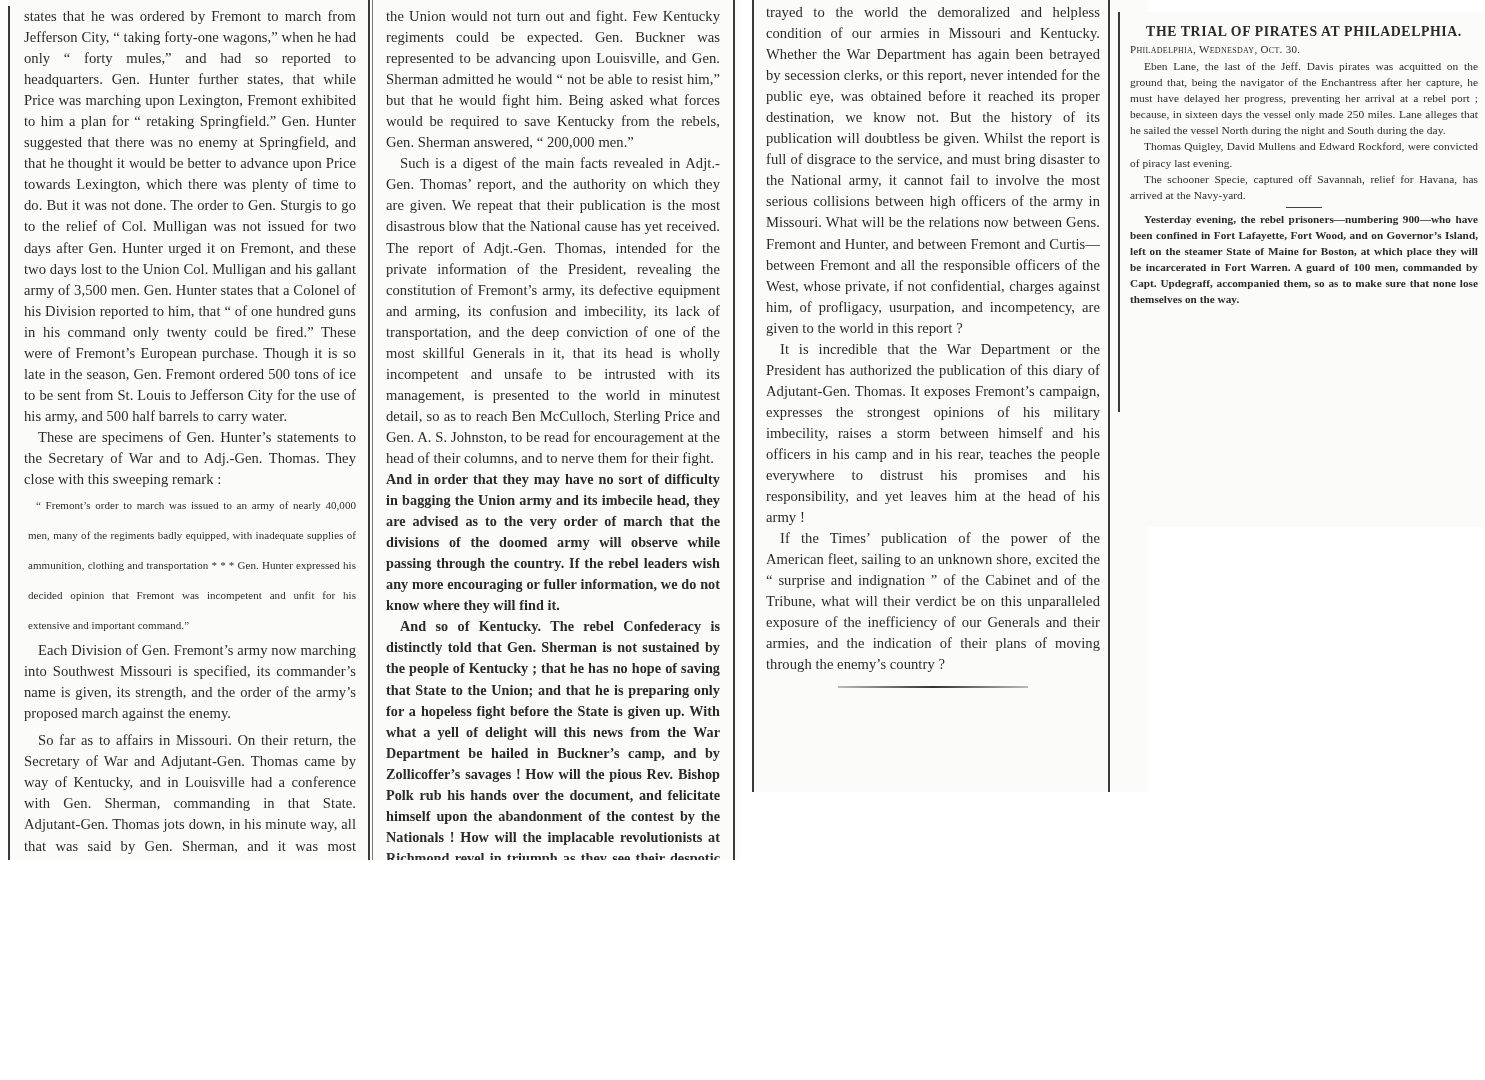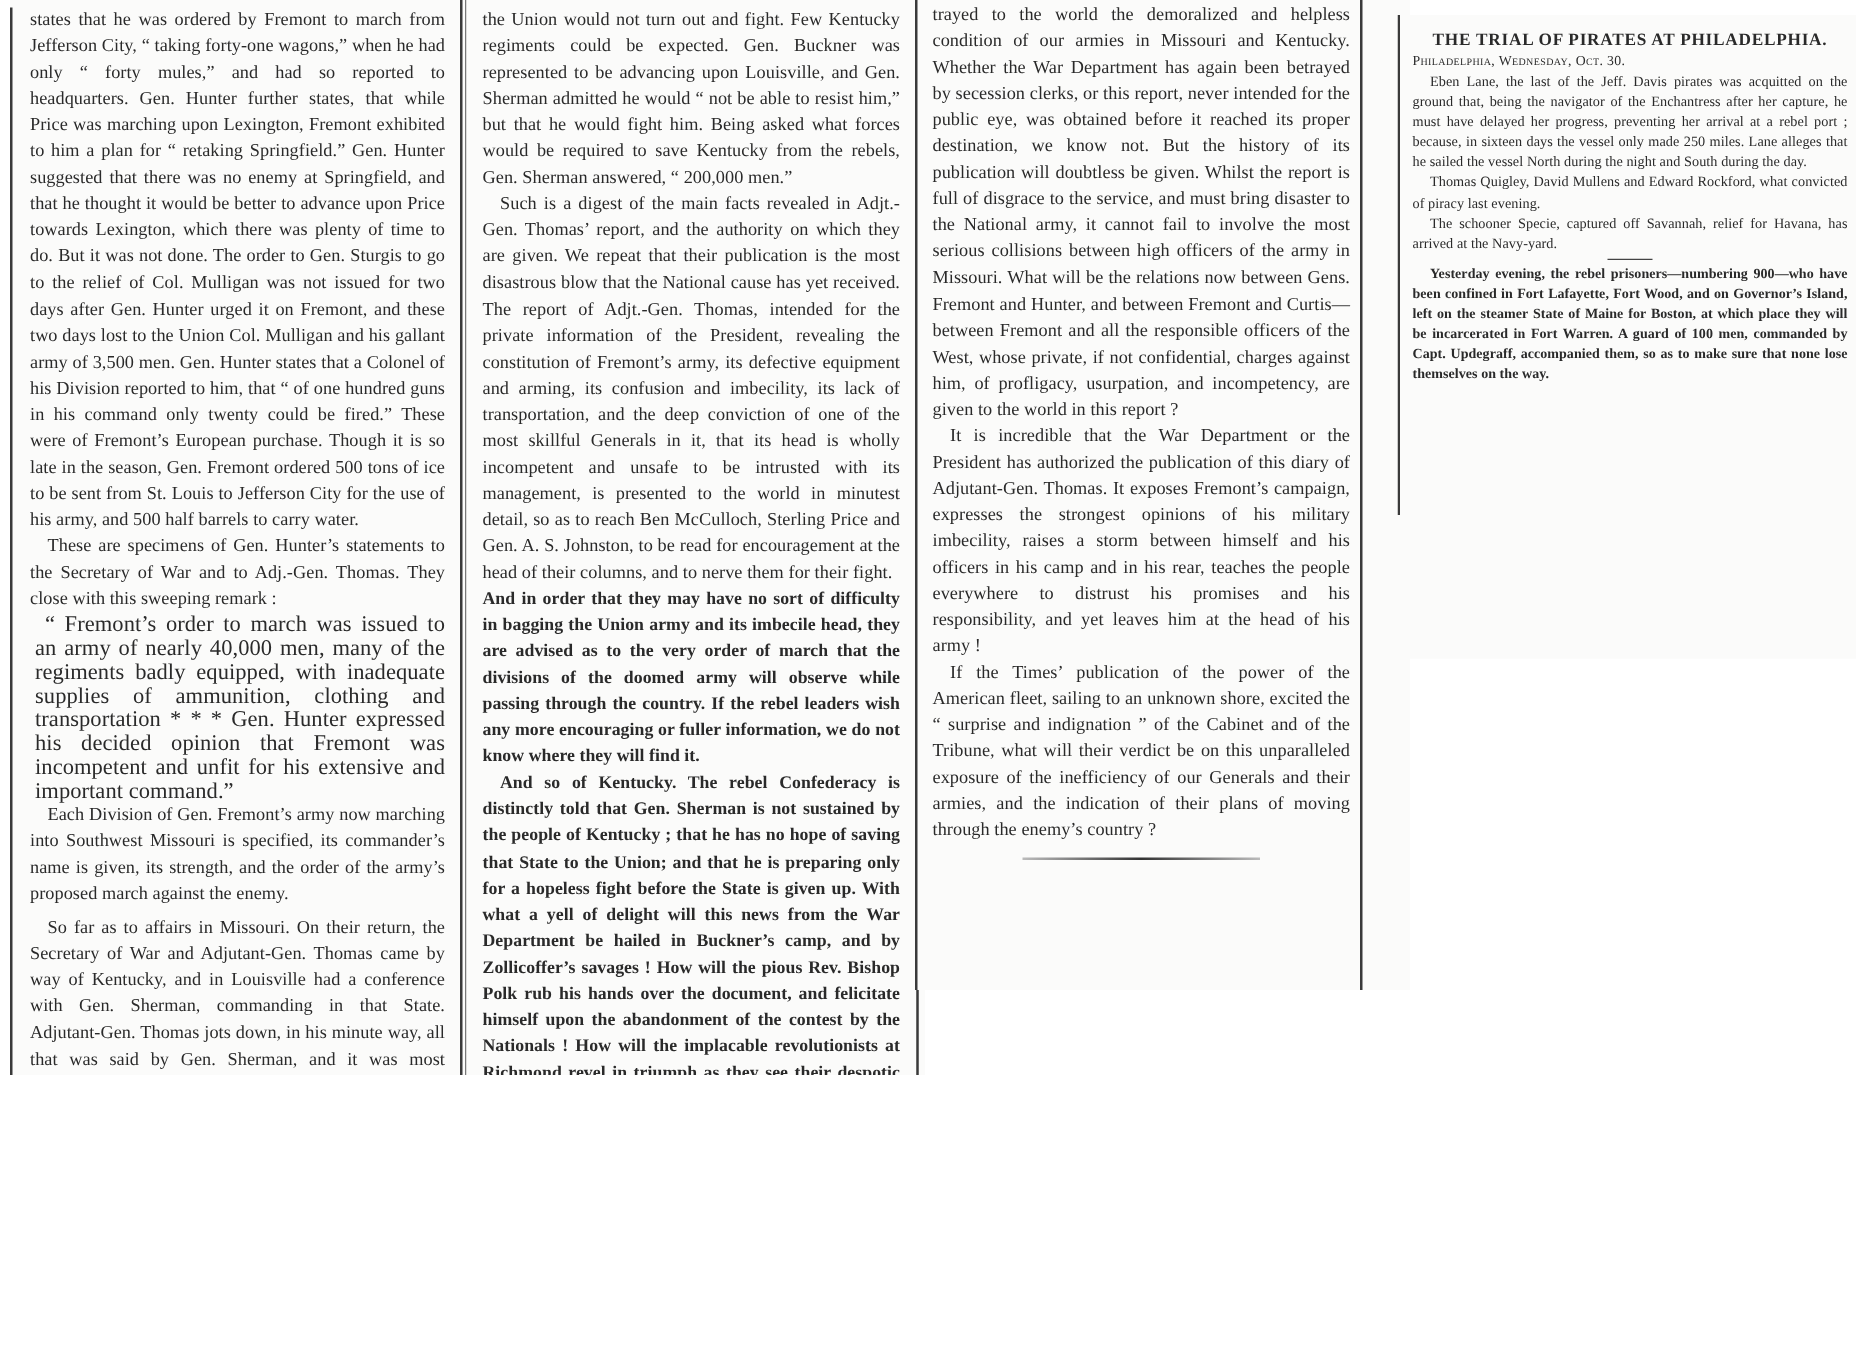--- a/index.html
+++ b/index.html
@@ -15,21 +15,21 @@
   .col {
     position: absolute; top: 0;
     font-size: 14.6px; line-height: 21.05px;
     text-align: justify; hyphens: manual;
     letter-spacing: 0.05px;
   }
   .col p { margin: 0; text-indent: 0; }
   .col p.ind { text-indent: 14px; }
   .sc { font-variant: small-caps; font-size: 0.92em; letter-spacing: 0.3px; }
   .bold { font-weight: bold; }
-  .quote { font-size: 18px; line-height: 19px; padding-left: 4px; }
+  .quote { font-size: 11px; line-height: 30px; padding-left: 4px; }
   .quote p { text-indent: 8px; }
   .rule-v { position: absolute; background: #3a3a3a; }
   .headline {
     text-align: center; font-size: 13.8px; line-height: 19px;
     letter-spacing: 0.6px; text-transform: uppercase; margin: 0;
   }
   .dateline { font-size: 11px; line-height: 17px; margin: 0; padding-right: 8px; }
   .small { font-size: 11.4px; line-height: 16.1px; }
   .sep { width: 36px; height: 1px; background: #444; margin: 4px auto 3px; }
   .endrule { width: 190px; height: 2px; margin: 10px auto 0; background: linear-gradient(90deg, #bbb, #333 50%, #bbb); }
@@ -52,35 +52,35 @@
   <div class="rule-v" style="left:364px; top:0; width:1px; height:1080px; background:#777;"></div>
   <div class="col" style="left:378px; top:6px; width:334px;">
     <p>the Union would not turn out and fight. Few Kentucky regiments could be expected. Gen. Buckner was represented to be advancing upon Louisville, and Gen. Sherman admitted he would “ not be able to resist him,” but that he would fight him. Being asked what forces would be required to save Kentucky from the rebels, Gen. Sherman answered, “ 200,000 men.”</p>
     <p class="ind">Such is a digest of the main facts revealed in Adjt.-Gen. Thomas’ report, and the authority on which they are given. We repeat that their publication is the most disastrous blow that the National cause has yet received. The report of Adjt.-Gen. Thomas, intended for the private information of the President, revealing the constitution of Fremont’s army, its defective equipment and arming, its confusion and imbecility, its lack of transportation, and the deep conviction of one of the most skillful Generals in it, that its head is wholly incompetent and unsafe to be intrusted with its management, is presented to the world in minutest detail, so as to reach Ben McCulloch, Sterling Price and Gen. A. S. Johnston, to be read for encouragement at the head of their columns, and to nerve them for their fight.</p>
     <p class="bold" style="font-size:14.2px;">And in order that they may have no sort of difficulty in bagging the Union army and its imbecile head, they are advised as to the very order of march that the divisions of the doomed army will observe while passing through the country. If the rebel leaders wish any more encouraging or fuller information, we do not know where they will find it.</p>
     <p class="ind bold" style="font-size:14.2px;">And so of Kentucky. The rebel Confederacy is distinctly told that Gen. Sherman is not sustained by the people of Kentucky ; that he has no hope of saving that State to the Union; and that he is preparing only for a hopeless fight before the State is given up. With what a yell of delight will this news from the War Department be hailed in Buckner’s camp, and by Zollicoffer’s savages ! How will the pious Rev. Bishop Polk rub his hands over the document, and felicitate himself upon the abandonment of the contest by the Nationals ! How will the implacable revolutionists at Richmond revel in triumph as they see their despotic dominion extended over unresisting Kentucky, to the Ohio River !</p>
   </div>
   <div class="rule-v" style="left:725px; top:0; width:2px; height:1080px;"></div>
 </div>
 
-<div class="clip" style="left:732px; top:0; width:360px; height:792px;padding-left:36px;">
+<div class="clip" style="left:752px; top:0; width:360px; height:792px;padding-left:36px;">
   <div class="rule-v" style="left:0; top:0; width:2px; height:792px;"></div>
   <div class="col" style="left:14px; top:2px; width:334px;">
     <p>trayed to the world the demoralized and helpless condition of our armies in Missouri and Kentucky. Whether the War Department has again been betrayed by secession clerks, or this report, never intended for the public eye, was obtained before it reached its proper destination, we know not. But the history of its publication will doubtless be given. Whilst the report is full of disgrace to the service, and must bring disaster to the National army, it cannot fail to involve the most serious collisions between high officers of the army in Missouri. What will be the relations now between Gens. Fremont and Hunter, and between Fremont and Curtis—between Fremont and all the responsible officers of the West, whose private, if not confidential, charges against him, of profligacy, usurpation, and incompetency, are given to the world in this report ?</p>
     <p class="ind">It is incredible that the War Department or the President has authorized the publication of this diary of Adjutant-Gen. Thomas. It exposes Fremont’s campaign, expresses the strongest opinions of his military imbecility, raises a storm between himself and his officers in his camp and in his rear, teaches the people everywhere to distrust his promises and his responsibility, and yet leaves him at the head of his army !</p>
     <p class="ind">If the Times’ publication of the power of the American fleet, sailing to an unknown shore, excited the “ surprise and indignation ” of the Cabinet and of the Tribune, what will their verdict be on this unparalleled exposure of the inefficiency of our Generals and their armies, and the indication of their plans of moving through the enemy’s country ?</p>
     <div class="endrule"></div>
   </div>
   <div class="rule-v" style="left:356px; top:0; width:2px; height:792px;"></div>
 </div>
 
 <div class="clip" style="left:1118px; top:12px; width:367px; height:515px;">
   <div class="rule-v" style="left:0; top:0; width:2px; height:400px;"></div>
   <div class="col small" style="left:12px; top:10px; width:348px; font-size:11.4px; line-height:16.1px;">
     <h2 class="headline">The Trial of Pirates at Philadelphia.</h2>
     <p class="dateline sc">Philadelphia, Wednesday, Oct. 30.</p>
     <p class="ind">Eben Lane, the last of the Jeff. Davis pirates was acquitted on the ground that, being the navigator of the Enchantress after her capture, he must have delayed her progress, preventing her arrival at a rebel port ; because, in sixteen days the vessel only made 250 miles. Lane alleges that he sailed the vessel North during the night and South during the day.</p>
-    <p class="ind">Thomas Quigley, David Mullens and Edward Rockford, what convicted of piracy last evening.</p>
+    <p class="ind">Thomas Quigley, David Mullens and Edward Rockford, were convicted of piracy last evening.</p>
     <p class="ind">The schooner Specie, captured off Savannah, relief for Havana, has arrived at the Navy-yard.</p>
     <div class="sep"></div>
     <p class="ind bold" style="font-size:11.2px;">Yesterday evening, the rebel prisoners—numbering 900—who have been confined in Fort Lafayette, Fort Wood, and on Governor’s Island, left on the steamer State of Maine for Boston, at which place they will be incarcerated in Fort Warren. A guard of 100 men, commanded by Capt. Updegraff, accompanied them, so as to make sure that none lose themselves on the way.</p>
   </div>
 </div>
 
 </body></html>

